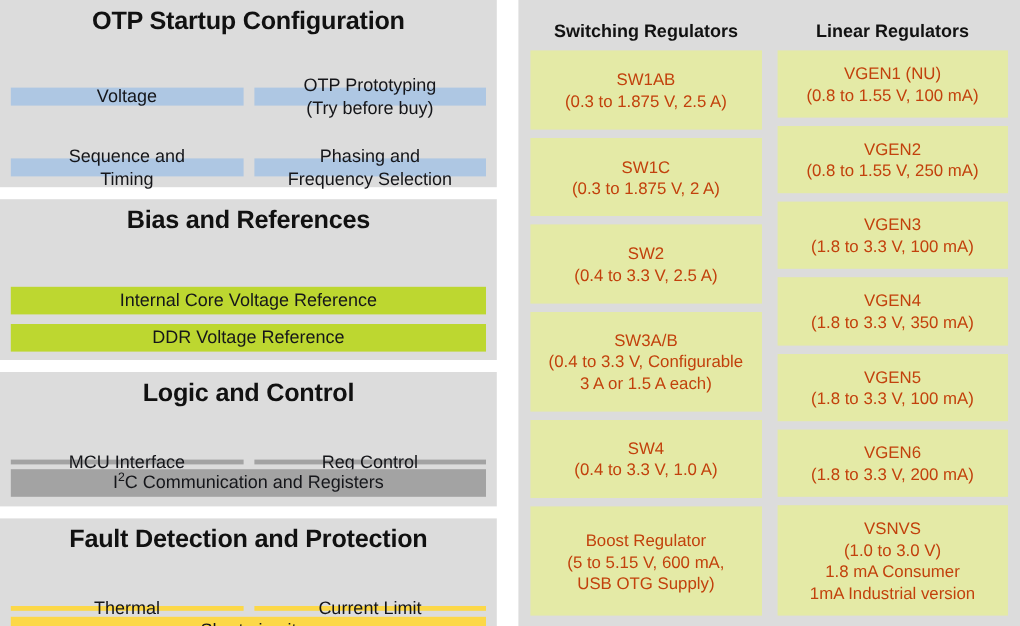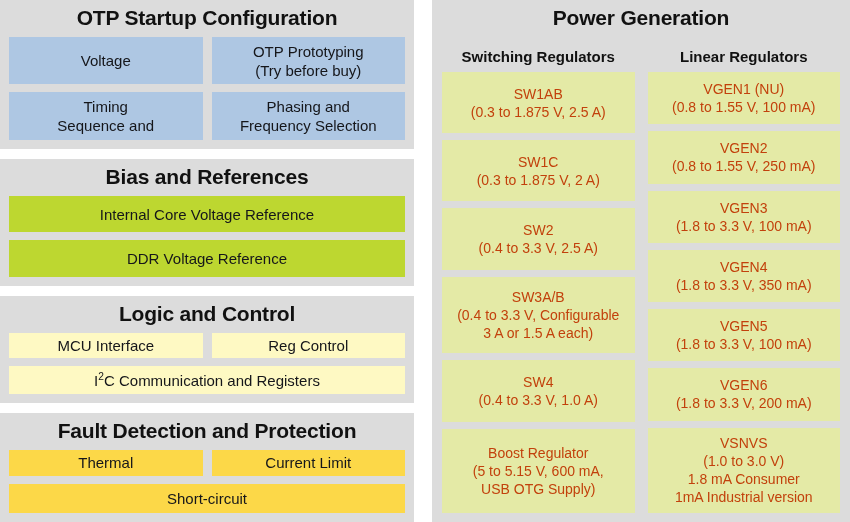--- a/index.html
+++ b/index.html
@@ -37,20 +37,21 @@
     width: 414px;
     height: 522px;
     display: flex;
     flex-direction: column;
     gap: 10px;
   }
   .sec {
     padding: 4px 9px 9px 9px;
     display: flex;
     flex-direction: column;
+    gap: 36px;
   }
   .sec .panel-title {
     font-size: 21px;
     line-height: 28px;
     margin-bottom: 5px;
   }
   .sec-otp    { height: 156px; }
   .sec-bias   { height: 134px; }
   .sec-logic  { height: 112px; }
   .sec-fault  { height: 114px; }
@@ -71,21 +72,21 @@
     text-align: center;
     color: #15161a;
     font-size: 15px;
     line-height: 19px;
     padding: 2px 4px;
   }
   .cell.wide { width: 100%; }
 
   .blue  { background: #aec7e3; }
   .green { background: #bdd730; }
-  .pink  { background: #fef9c3; }
+  .pink  { background: #a3a3a3; }
   .yellow{ background: #fcd848; }
 
   .stack {
     display: flex;
     flex-direction: column;
     gap: 8px;
     flex: 1;
     min-height: 0;
   }
   .stack .cell { flex: 1; }
@@ -180,22 +181,22 @@
         <div class="cell blue">
           <div>
             <div>OTP Prototyping</div>
             <div>(Try before buy)</div>
           </div>
         </div>
       </div>
       <div class="row2">
         <div class="cell blue">
           <div>
+            <div>Sequence and</div>
             <div>Timing</div>
-            <div>Sequence and</div>
           </div>
         </div>
         <div class="cell blue">
           <div>
             <div>Phasing and</div>
             <div>Frequency Selection</div>
           </div>
         </div>
       </div>
     </div>
@@ -228,21 +229,20 @@
           <div class="cell yellow">Thermal</div>
           <div class="cell yellow">Current Limit</div>
         </div>
         <div class="cell yellow wide">Short-circuit</div>
       </div>
     </div>
 
   </div>
 
   <div class="panel right-col">
-    <div class="panel-title">Power Generation</div>
 
     <div class="subheads">
       <div class="subhead">Switching Regulators</div>
       <div class="subhead">Linear Regulators</div>
     </div>
 
     <div class="cols">
 
       <div class="col">
         <div class="reg sw-1">

